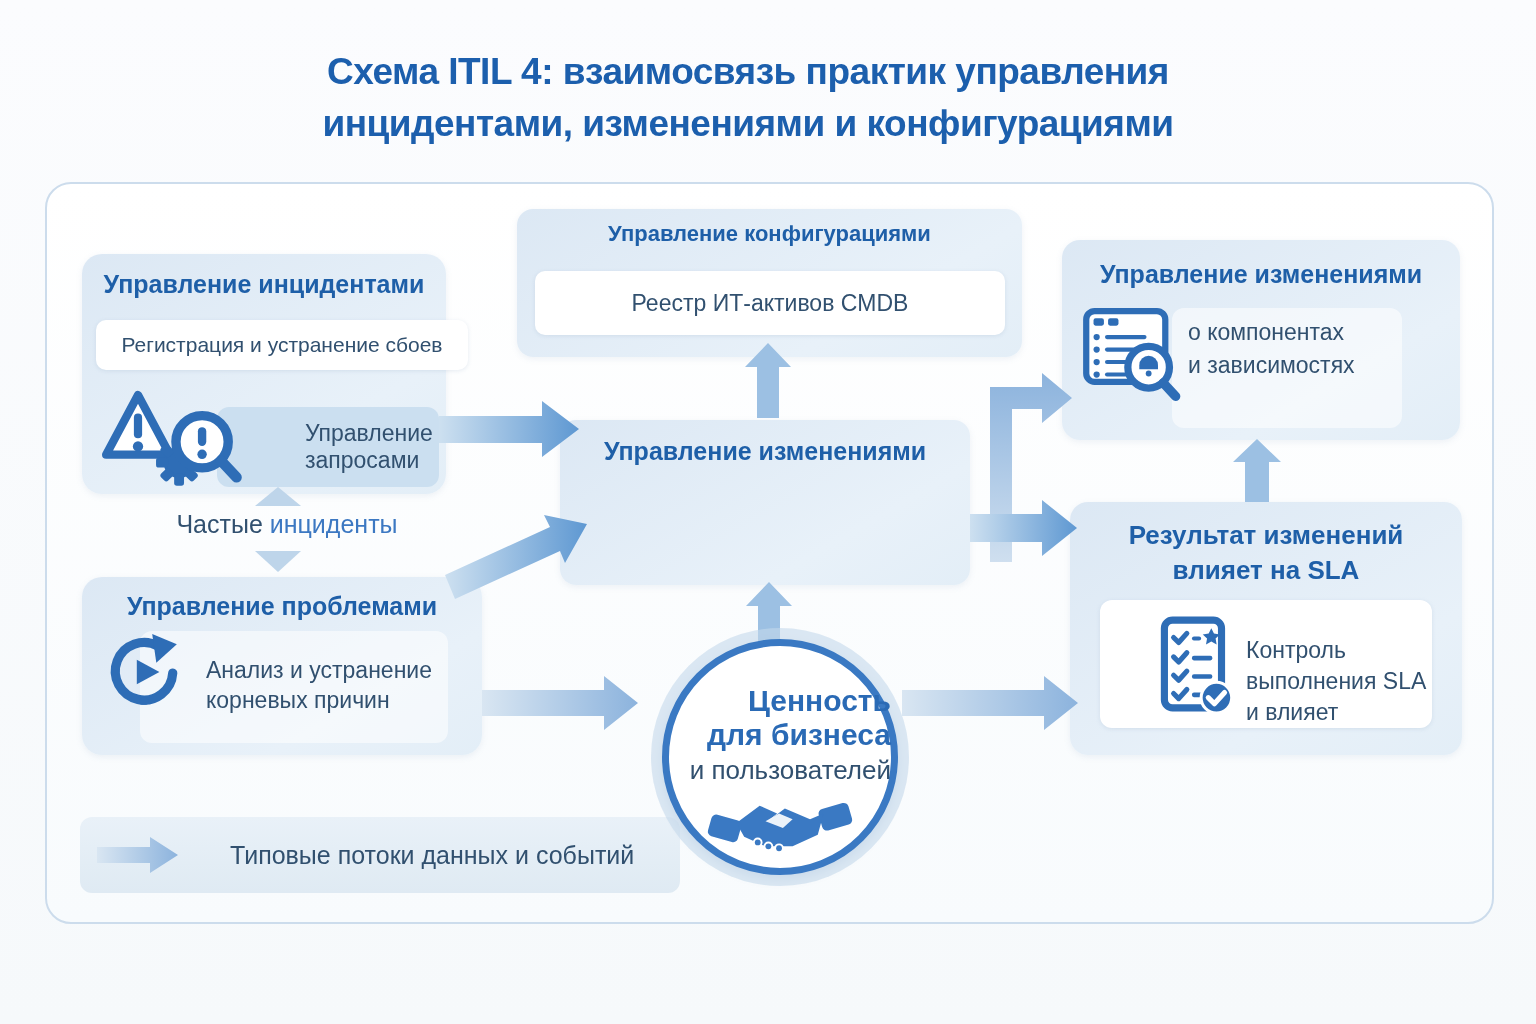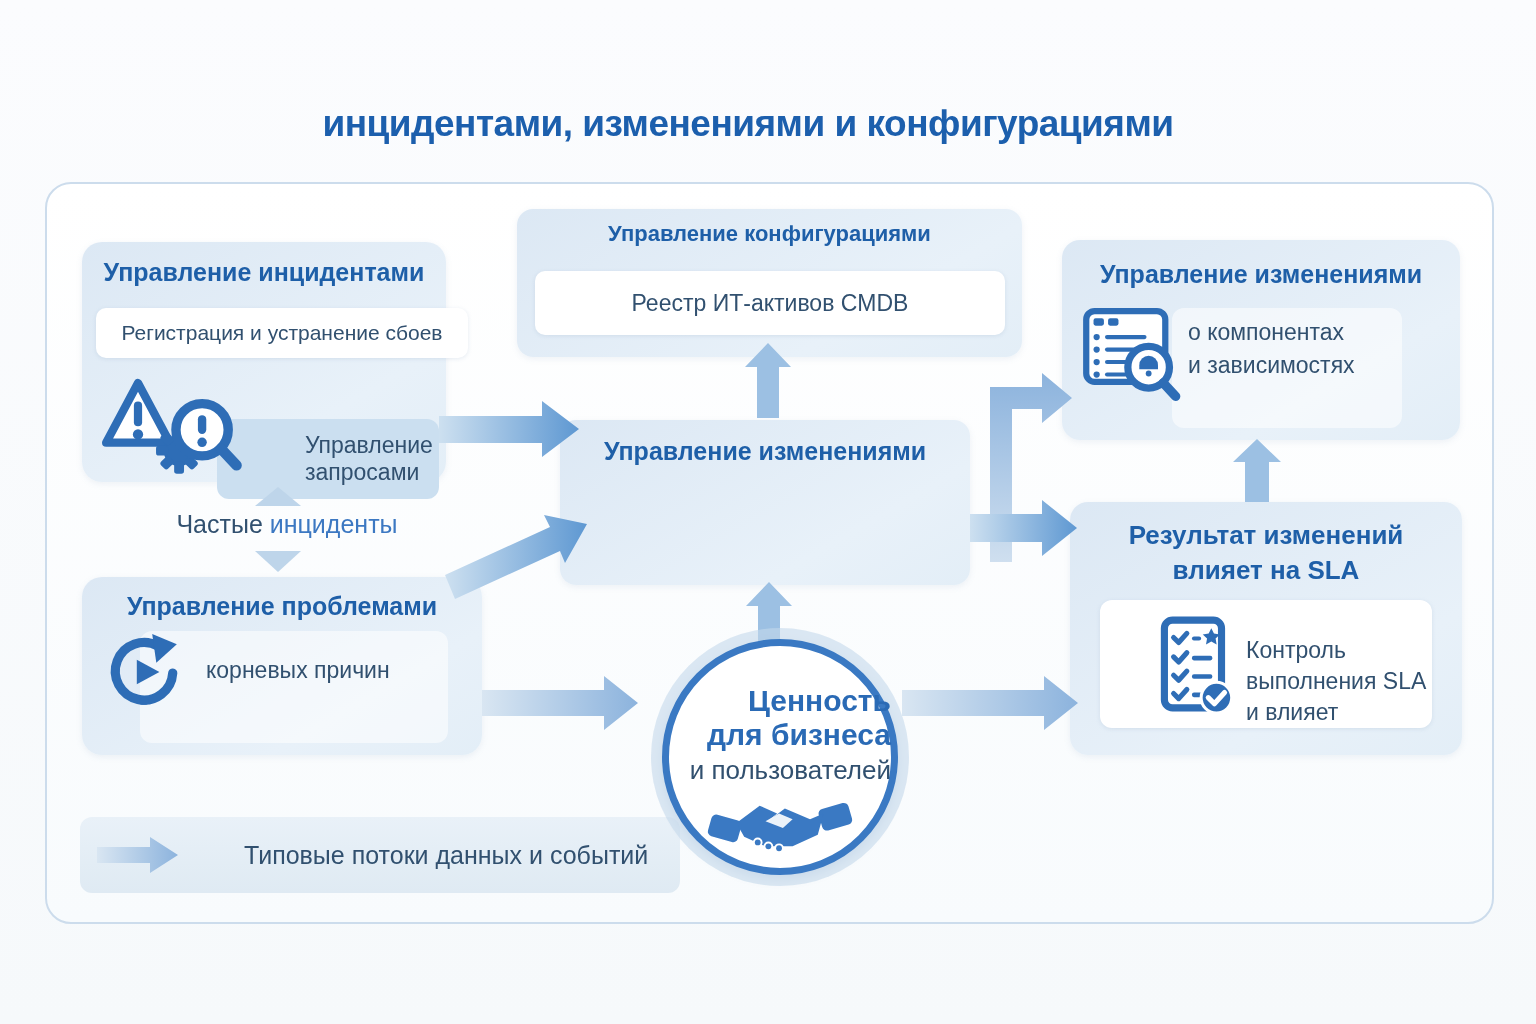--- a/index.html
+++ b/index.html
@@ -23,21 +23,21 @@
   svg{display:block;}
   .overlay{position:absolute;left:0;top:0;z-index:3;pointer-events:none;}
   .circle{position:absolute;left:615px;top:455px;width:236px;height:236px;border-radius:50%;
           background:#ffffff;border:7px solid #3a79c3;box-sizing:border-box;z-index:5;
           box-shadow:0 0 0 11px rgba(197,216,235,0.6),0 4px 10px rgba(110,145,185,0.25);
           text-align:right;}
   .circle .b{font-weight:700;font-size:30px;color:#2a6ab5;line-height:34px;}
   .circle .r{font-size:26px;color:#31506f;line-height:32px;margin-top:2px;}
   .legend{position:absolute;left:33px;top:633px;width:600px;height:76px;border-radius:12px;
           background:linear-gradient(180deg,#e9f1f8,#dfeaf3);z-index:1;}
-  .legend-label{position:absolute;left:164px;top:0;height:61px;line-height:76px;
+  .legend-label{position:absolute;left:150px;top:0;height:61px;line-height:76px;
           font-size:25px;color:#31506f;}
   .freq{position:absolute;left:120px;top:326px;width:240px;text-align:center;
         font-size:25px;z-index:4;}
   .freq .w1{color:#31506f;} .freq .w2{color:#3c78c2;}
 </style>
 </head>
 <body>
 
 <div class="stage">
 
@@ -63,39 +63,39 @@
           <stop offset="1" stop-color="#8cb3dd"></stop>
       </linearGradient>
       <linearGradient id="gUp" x1="0" y1="1" x2="0" y2="0">
         <stop offset="0" stop-color="#cfdfef"></stop>
           <stop offset="1" stop-color="#8cb3dd"></stop>
       </linearGradient>
     </defs>
   </svg>
 
   <div class="title">
-    <br>
+    <span>Схема ITIL 4: взаимосвязь практик управления</span><br>
     <span>инцидентами, изменениями и конфигурациями</span>
   </div>
 
   <div class="panel">
 
     <div class="legend">
       <div class="legend-label">Типовые потоки данных и событий</div>
     </div>
 
-    <div class="box" style="left:35px;top:58px;width:364px;height:240px;">
+    <div class="box" style="left:35px;top:70px;width:364px;height:240px;">
       <div class="box-title" style="padding-top:16px;font-size:25px;">Управление инцидентами</div>
       <div class="pill" style="left:14px;top:66px;width:372px;height:50px;line-height:50px;font-size:21px;">Регистрация и устранение сбоев</div>
       <svg class="ic" style="left:20px;top:132px;" width="72" height="86" viewBox="0 0 70 82">
         <path d="M35 8 L66 66 H4 Z" fill="#ffffff" stroke="#2e6db6" stroke-width="8" stroke-linejoin="round"></path>
         <rect x="31" y="26" width="8" height="24" rx="4" fill="#2e6db6"></rect>
         <circle cx="35" cy="58" r="5" fill="#2e6db6"></circle>
       </svg>
-      <div style="position:absolute;left:135px;top:153px;width:222px;height:80px;background:#cbdff0;border-radius:12px;z-index:1;margin-top:24px;">
+      <div style="position:absolute;left:135px;top:153px;width:222px;height:80px;background:#cbdff0;border-radius:12px;z-index:1;">
         <div class="navy" style="padding:13px 0 0 88px;font-size:23px;line-height:27px;">
           <div>Управление</div>
           <div>запросами</div>
         </div>
       </div>
       <svg class="ic" style="left:72px;top:152px;" width="92" height="82" viewBox="0 0 88 78">
         <use href="#gear" transform="translate(24,54) scale(1.05)"></use>
         <circle cx="46" cy="34" r="25" fill="#ffffff" stroke="#2e6db6" stroke-width="9"></circle>
         <rect x="42" y="20" width="8" height="18" rx="4" fill="#2e6db6"></rect>
         <circle cx="46" cy="46" r="4.5" fill="#2e6db6"></circle>
@@ -105,20 +105,21 @@
 
     <div class="freq">
       <span class="w1">Частые</span>
       <span class="w2">инциденты</span>
     </div>
 
     <div class="box" style="left:35px;top:393px;width:400px;height:178px;">
       <div class="box-title" style="padding-top:15px;font-size:25px;">Управление проблемами</div>
       <div class="sub" style="left:58px;top:54px;width:308px;height:112px;">
         <div class="navy" style="padding:24px 0 0 66px;font-size:23px;line-height:30px;">
+          <div>Анализ и устранение</div>
           <div>корневых причин</div>
         </div>
       </div>
       <svg class="ic" style="left:23px;top:55px;" width="78" height="78" viewBox="0 0 76 76">
         <path d="M66 40 A28 28 0 1 1 52 14" fill="none" stroke="#2e6db6" stroke-width="9" stroke-linecap="round"></path>
         <polygon points="46,2 70,12 50,30" fill="#2e6db6"></polygon>
         <polygon points="31,27 53,39 31,51" fill="#2e6db6"></polygon>
         <rect x="6" y="36" width="8" height="6" rx="2" fill="#2e6db6"></rect>
         <rect x="34" y="64" width="8" height="7" rx="2" fill="#2e6db6"></rect>
       </svg>

